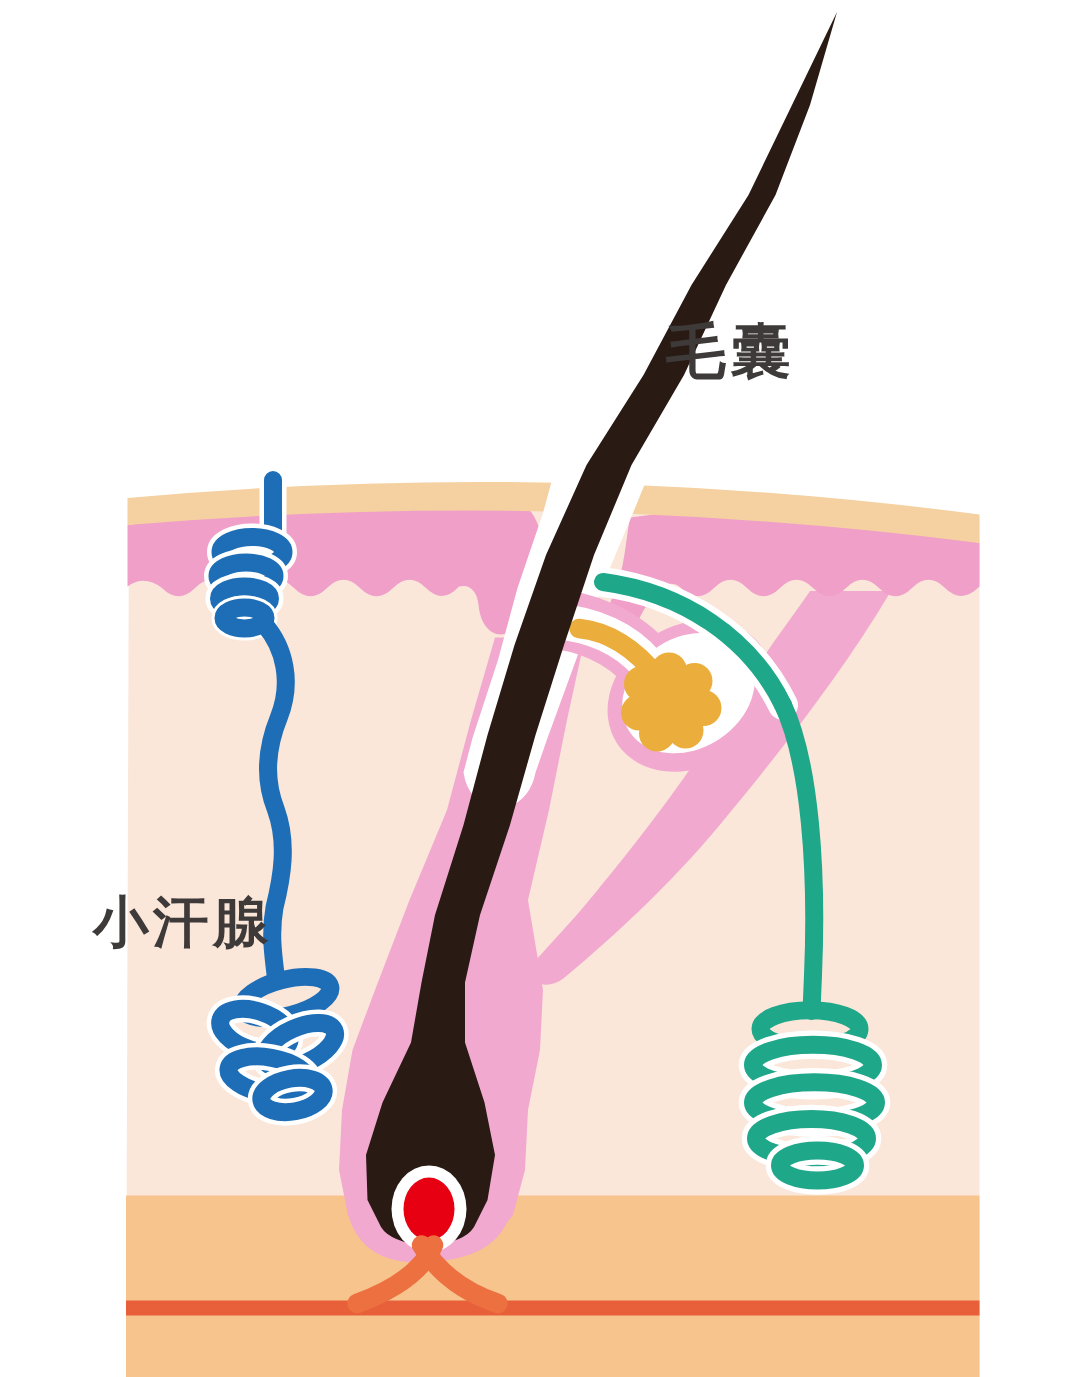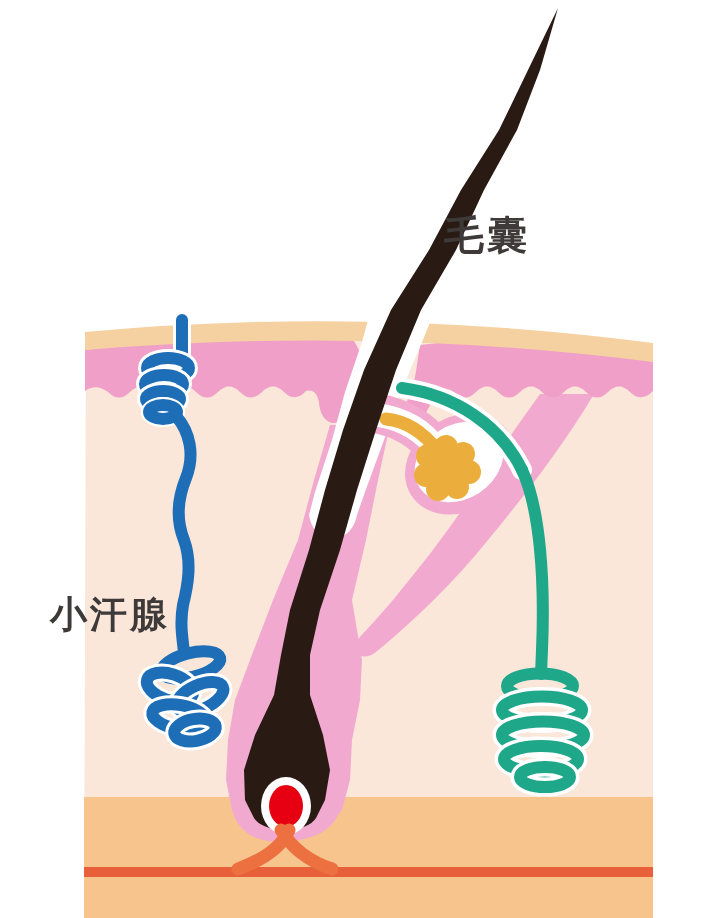--- a/index.html
+++ b/index.html
@@ -1,21 +1,21 @@
 <!DOCTYPE html>
 <html style="--label: #3e3a39; --dermis: #fbe7da; --epidermis: #ef9fc8; --surface: #f5d0a0; --subcutis: #f7c48e; --vessel: #e8603a; --vessel_branch: #ec7040; --papilla_red: #e60012; --hair: #291a14; --follicle_pink: #f2a9cf; --eccrine_blue: #1d6eb7; --apocrine_teal: #1fa78a; --sebum_yellow: #ebae3c; --outline_white: #ffffff;"><head>
 <meta charset="utf-8">
 <style>
   html,body{margin:0;padding:0;background:#ffffff;}
   .stage{position:relative;width:720px;height:918px;background:#ffffff;overflow:hidden;
          font-family:"Liberation Sans","DejaVu Sans",sans-serif;}
   .stage svg{position:absolute;left:0;top:0;}
   .label{position:absolute;font-weight:700;color:var(--label,#3e3a39);line-height:1;white-space:nowrap;}
   .label-maonang{left:444px;top:215px;font-size:40px;letter-spacing:3px;}
-  .label-xiaohanxian{left:50px;top:596px;font-size:37px;letter-spacing:3px;}
+  .label-xiaohanxian{left:62px;top:596px;font-size:37px;letter-spacing:3px;}
   .label-dahanxian{left:564px;top:627px;font-size:37px;letter-spacing:4px;}
 </style>
 </head>
 <body>
 
 <div class="stage">
 
 <svg width="720" height="918" viewBox="0 0 720 918">
 
   <path fill="var(--dermis)" d="M86,334 Q370,308 653,346 L653,918 L84,918 Z"></path>

